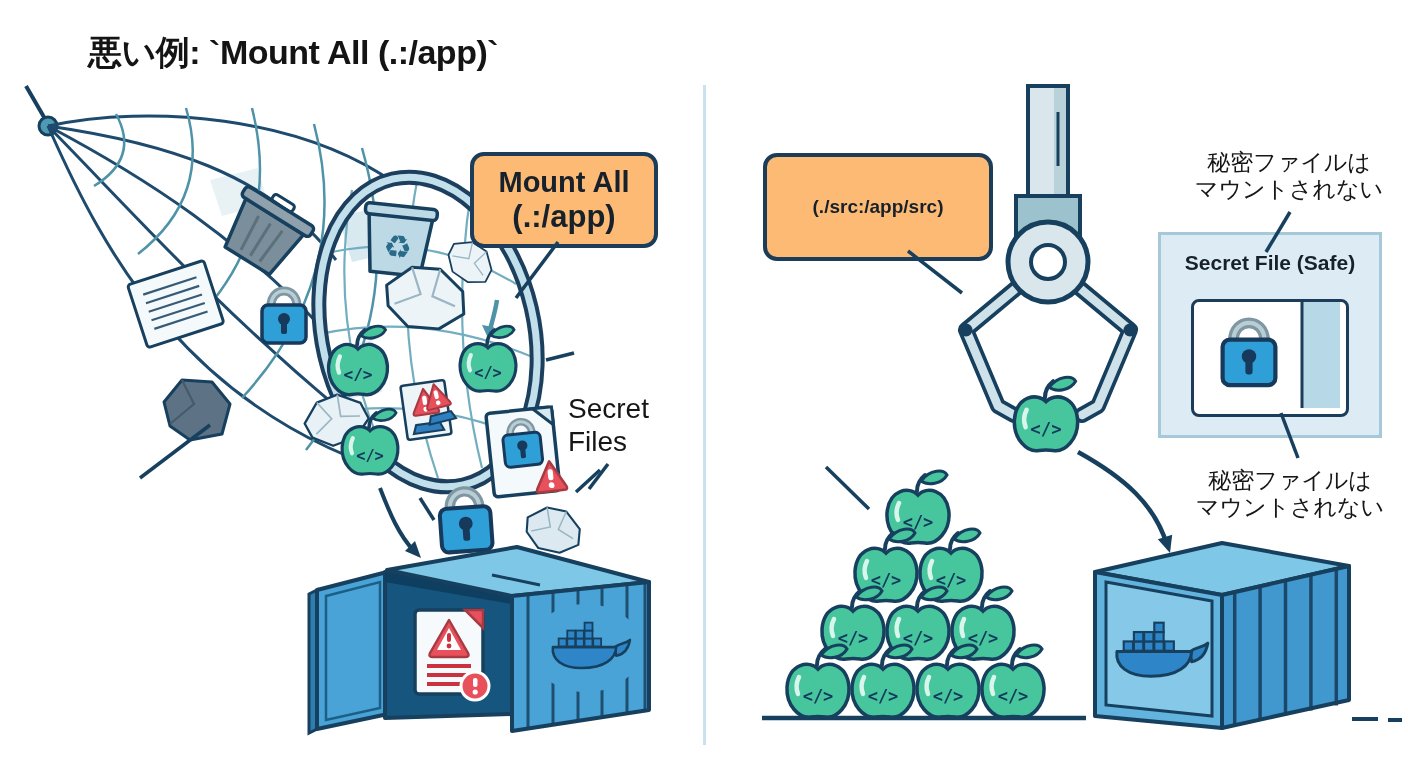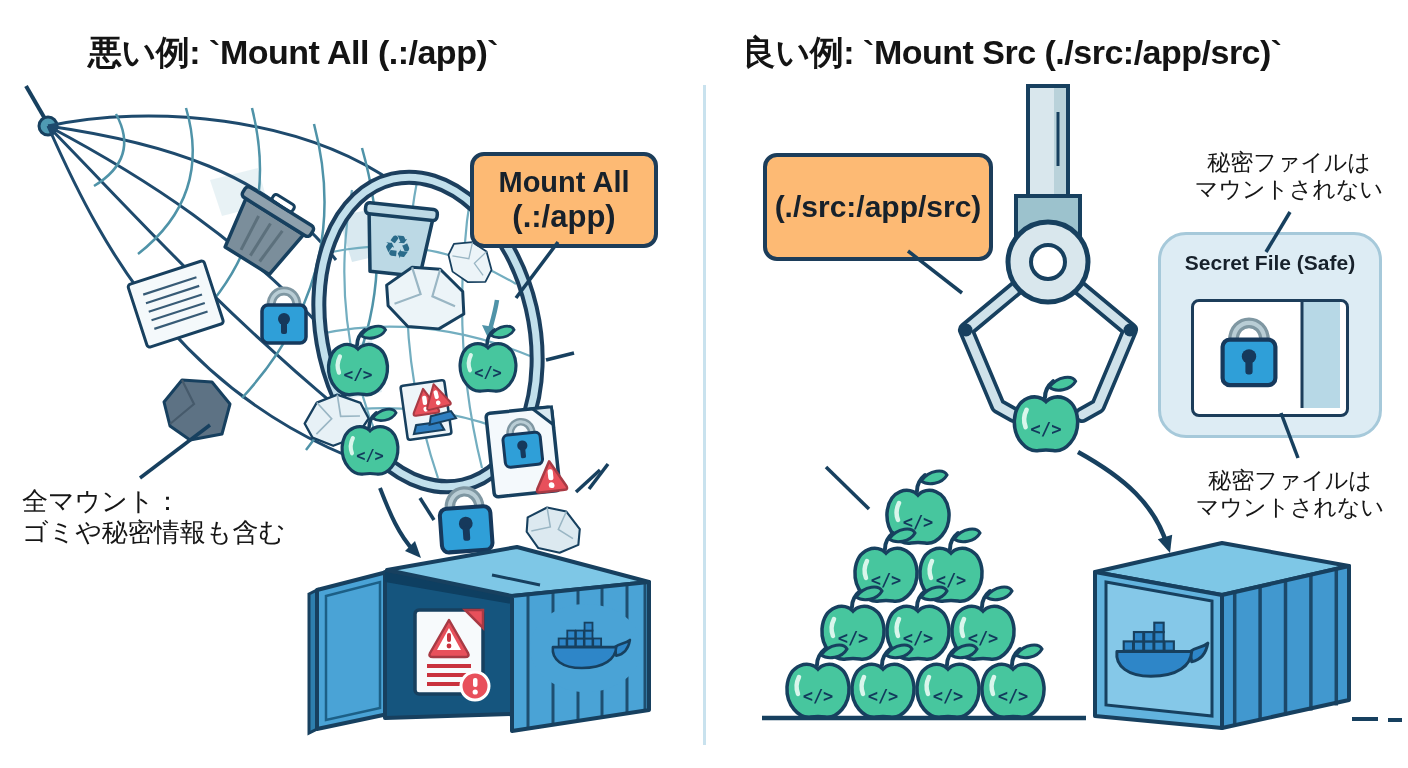--- a/index.html
+++ b/index.html
@@ -12,30 +12,30 @@
   .title{font-size:34px;letter-spacing:-0.5px;color:#141414;z-index:3;position:absolute;font-weight:800;}
   .mbox{position:absolute;z-index:3;background:#fdba74;border:4px solid #1c3d5a;border-radius:14px;
         display:flex;flex-direction:column;align-items:center;justify-content:center;text-align:center;}
   .mbox .l1{font-weight:800;color:#17212b;}
   .mbox .l2{font-weight:800;color:#17212b;}
   .mount-all{left:470px;top:152px;width:180px;height:88px;}
   .mount-all .l1{font-size:29px;}
   .mount-all .l2{font-size:31px;}
   .mount-src{left:763px;top:153px;width:222px;height:100px;}
   .mount-src .l1{font-size:30px;}
-  .mount-src .l2{font-size:30px;}
+  .mount-src .l2{font-size:19px;}
   .src-code{left:550px;top:288px;font-size:28px;}
   .secret-files{left:568px;top:392px;font-size:28px;}
   .full-mount{left:22px;top:486px;font-size:26px;}
   .mounted-secret{left:118px;top:631px;width:190px;font-size:25px;text-align:right;}
   .nm-top{left:1183px;top:149px;width:212px;font-size:23px;text-align:center;}
   .nm-bottom{left:1183px;top:467px;width:214px;font-size:23px;text-align:center;}
   .pinpoint{left:737px;top:367px;font-size:25px;}
   .safe-panel{position:absolute;left:1158px;top:232px;width:218px;height:200px;z-index:3;
-              background:#ddecf4;border:3px solid #a6c9da;border-radius:28px;}
+              background:#ddecf4;border:3px solid #a6c9da;border-radius:0;}
   .safe-title{position:absolute;left:0;top:16px;width:100%;text-align:center;font-size:21px;font-weight:800;color:#17212b;}
   .safe-card{position:absolute;left:30px;top:64px;width:152px;height:112px;background:#ffffff;
              border:3px solid #1c3d5a;border-radius:8px;overflow:hidden;}
 </style>
 </head>
 <body>
 
 <div class="canvas">
 
   <div class="divider"></div>
@@ -275,32 +275,31 @@
       </g>
       <use href="#whale" transform="translate(1156,655) scale(0.85)"></use>
     </g>
     <g stroke="#17405f" stroke-width="4">
       <line x1="1352" y1="719" x2="1378" y2="719"></line>
       <line x1="1388" y1="720" x2="1402" y2="720"></line>
     </g>
   </svg>
 
   <div class="title" style="left:88px;top:30px;width:600px;">悪い例: `Mount All (.:/app)`</div>
-  <div class="title" style="left:742px;top:30px;width:660px;">良い例: `Mount Src (./src:/app/src)`</div>
 
   <div class="mbox mount-all">
     <div class="l1">Mount All</div>
     <div class="l2">(.:/app)</div>
   </div>
   <div class="mbox mount-src">
     <div class="l2">(./src:/app/src)</div>
   </div>
 
-  <div class="lbl full-mount">全マウント：
-ゴミや秘密情報も含む</div>
+  <div class="lbl secret-files">Secret
+Files</div>
 
   <div class="lbl nm-top">秘密ファイルは
 マウントされない</div>
   <div class="lbl nm-bottom">秘密ファイルは
 マウントされない</div>
 
   <div class="safe-panel">
     <div class="safe-title">Secret File (Safe)</div>
     <div class="safe-card">
       <svg width="146" height="106" viewBox="0 0 146 106">

